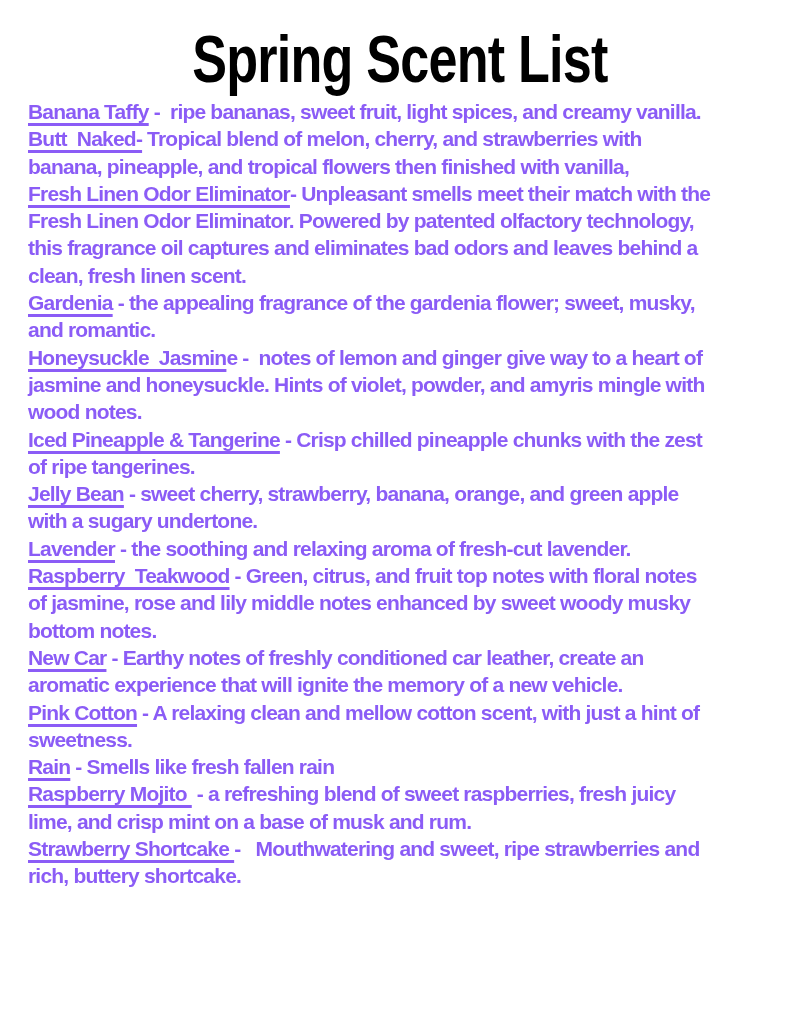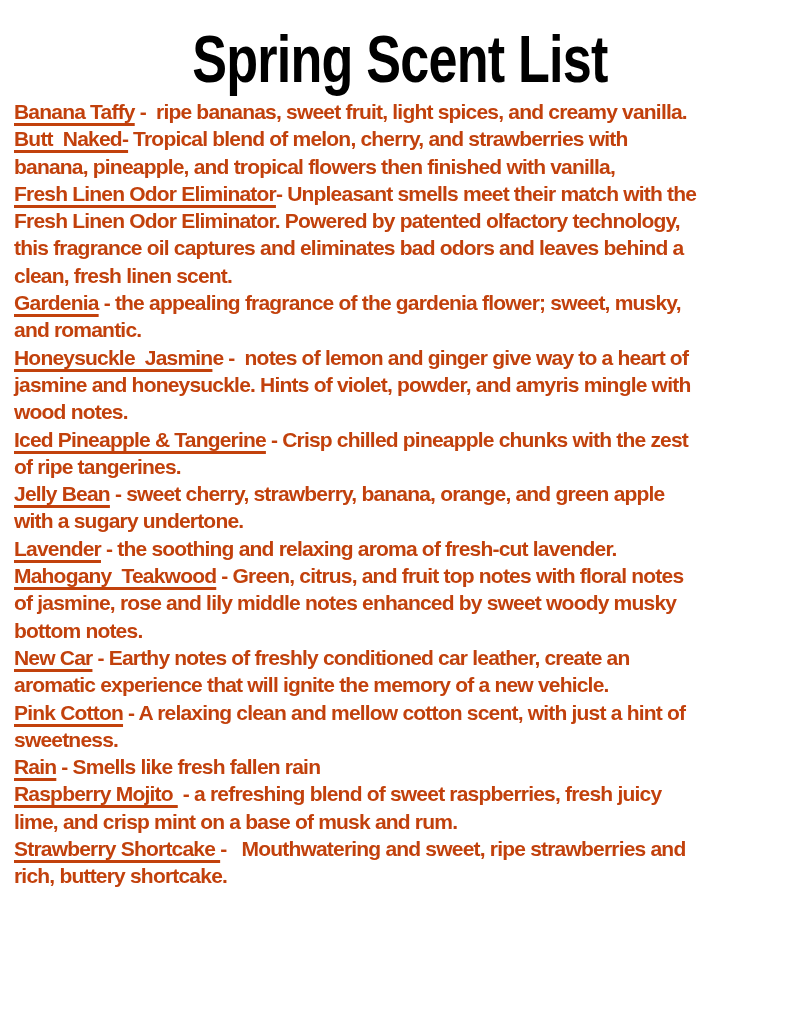--- a/index.html
+++ b/index.html
@@ -29,26 +29,26 @@
     color: #000000;
     white-space: nowrap;
   }
   .title-inner {
     display: inline-block;
     transform: scaleX(0.79);
     transform-origin: center;
     letter-spacing: -1px;
   }
   .scent-list {
-    padding: 0 10px 0 14px;
+    padding: 0 10px 0 28px;
     font-size: 21px;
     line-height: 27.3px;
     font-weight: bold;
     letter-spacing: -0.8px;
-    color: #c2410c;
+    color: #8b5cf6;
   }
   p.scent-item {
     margin: 0;
     padding: 0;
     white-space: pre-wrap; 
   }
   .scent-name {
     text-decoration: underline;
     text-decoration-thickness: 2.5px;
     text-underline-offset: 4px;
@@ -83,21 +83,21 @@
 
   <p class="scent-item"><span class="scent-name">Iced Pineapple &amp; Tangerine</span><span class="scent-tail"> - Crisp chilled pineapple chunks with the zest
 of ripe tangerines.</span></p>
 
   <p class="scent-item"><span class="scent-name">Jelly Bean</span><span class="scent-tail"> - sweet cherry, strawberry, banana, orange, and green apple
 with a sugary undertone.</span></p>
 
   <p class="scent-item"><span class="scent-name">Lavender</span><span class="scent-tail"> - the soothing and relaxing aroma of fresh-cut lavender.</span></p>
 
 
-  <p class="scent-item"><span class="scent-name">Mahogany  Teakwood</span><span class="scent-tail"> - Green, citrus, and fruit top notes with floral notes
+  <p class="scent-item"><span class="scent-name">Raspberry  Teakwood</span><span class="scent-tail"> - Green, citrus, and fruit top notes with floral notes
 of jasmine, rose and lily middle notes enhanced by sweet woody musky
 bottom notes.</span></p>
 
   <p class="scent-item"><span class="scent-name">New Car</span><span class="scent-tail"> - Earthy notes of freshly conditioned car leather, create an
 aromatic experience that will ignite the memory of a new vehicle.</span></p>
 
   <p class="scent-item"><span class="scent-name">Pink Cotton</span><span class="scent-tail"> - A relaxing clean and mellow cotton scent, with just a hint of
 sweetness.</span></p>
 
   <p class="scent-item"><span class="scent-name">Rain</span><span class="scent-tail"> - Smells like fresh fallen rain</span></p>

